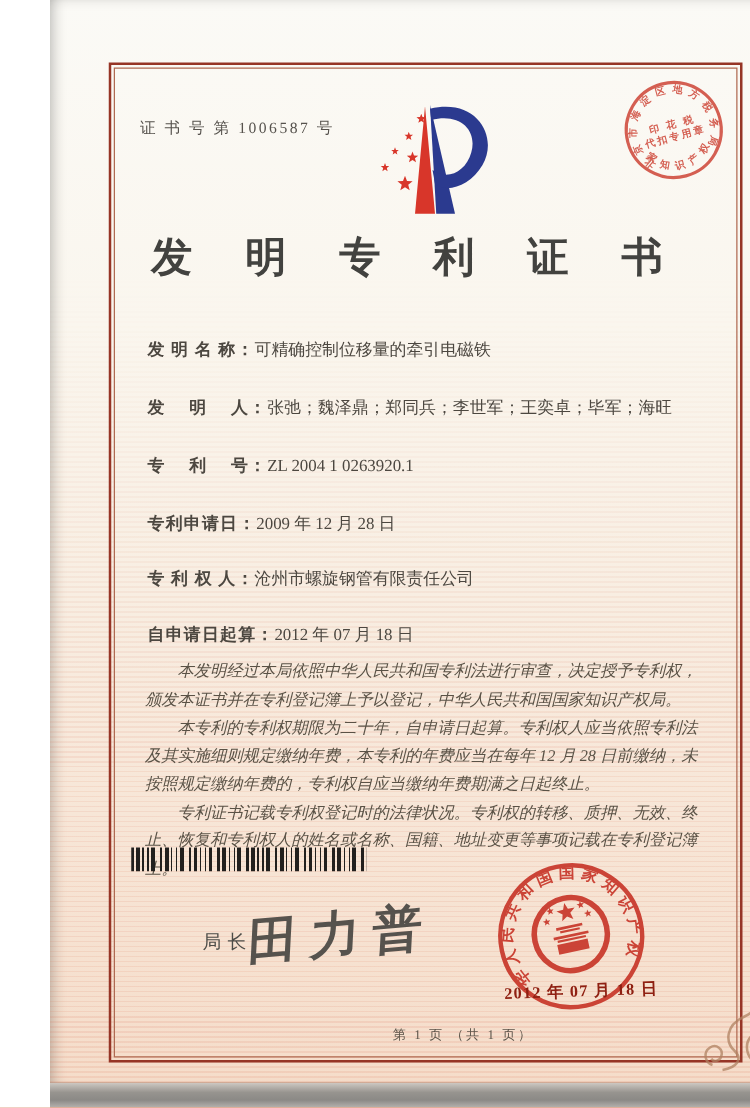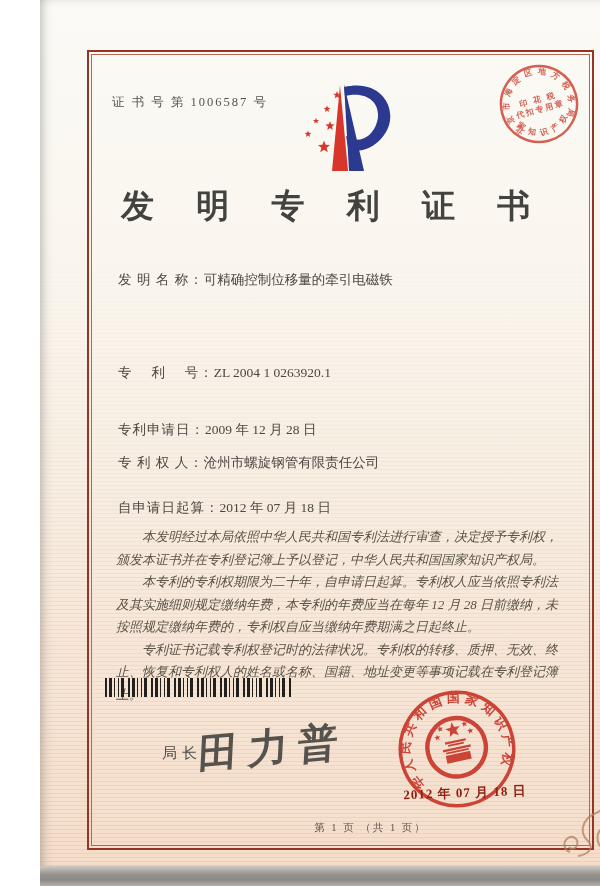--- a/index.html
+++ b/index.html
@@ -21,22 +21,22 @@
   .frame-inner{position:absolute;inset:2px;border:1px solid #b06a52;}
   
   .cert-no{position:absolute;left:72px;top:94px;font-size:12.5px;letter-spacing:2px;color:#56524d;}
   .logo{position:absolute;left:245px;top:78px;width:110px;height:102px;}
   .tax-stamp{position:absolute;left:457px;top:62px;width:84px;height:84px;
              transform:rotate(-15deg);opacity:.88;}
   .doc-title{position:absolute;left:47px;top:184px;width:477px;text-align:center;
     font-size:33px;font-weight:600;color:#42423f;letter-spacing:17px;text-indent:17px;}
   
   .field{position:absolute;left:78px;right:60px;font-size:13.5px;color:#4c4740;line-height:18px;}
-  .field .lbl{letter-spacing:1px;}
-  .f0{top:271px}.f1{top:317px}.f2{top:364px}.f3{top:421px}.f4{top:454px}.f5{top:499px}
+  .field .lbl{letter-spacing:1px;font-weight:bold;}
+  .f0{top:271px}.f1{top:317px}.f2{top:364px}.f3{top:410px}.f4{top:454px}.f5{top:499px}
   
   .body-text{position:absolute;left:76px;right:70px;top:526px;font-size:13px;
     line-height:22.5px;color:#5a5246;}
   .body-text p{margin:0;text-indent:2em;font-style:italic;}
   
   .barcode{position:absolute;left:65px;top:678px;width:188px;height:19px;
     background:repeating-linear-gradient(90deg,
       #22201e 0 2px, transparent 2px 4px, #22201e 4px 7px, transparent 7px 9px,
       #22201e 9px 10px, transparent 10px 13px, #22201e 13px 14px, transparent 14px 16px,
       #22201e 16px 19px, transparent 19px 23px);}
@@ -94,20 +94,23 @@
       <text class="ctr-sm" x="42" y="40">印 花 税</text>
       <text class="ctr-sm" x="42" y="50">代扣专用章</text>
       <text class="ring-bt"><textPath href="#arcTaxBottom" startOffset="50%" text-anchor="middle">国家知识产权局</textPath></text>
     </svg>
 
     <div class="doc-title">发 明 专 利 证 书</div>
 
     <div class="field f0">
       <span class="lbl">发 明 名 称：</span><span>可精确控制位移量的牵引电磁铁</span>
     </div>
+    <div class="field f1">
+      <span class="lbl">发　 明　 人：</span><span>张弛；魏泽鼎；郑同兵；李世军；王奕卓；毕军；海旺</span>
+    </div>
     <div class="field f2">
       <span class="lbl">专　 利　 号：</span><span>ZL 2004 1 0263920.1</span>
     </div>
     <div class="field f3">
       <span class="lbl">专利申请日：</span><span>2009 年 12 月 28 日</span>
     </div>
     <div class="field f4">
       <span class="lbl">专 利 权 人：</span><span>沧州市螺旋钢管有限责任公司</span>
     </div>
     <div class="field f5">

